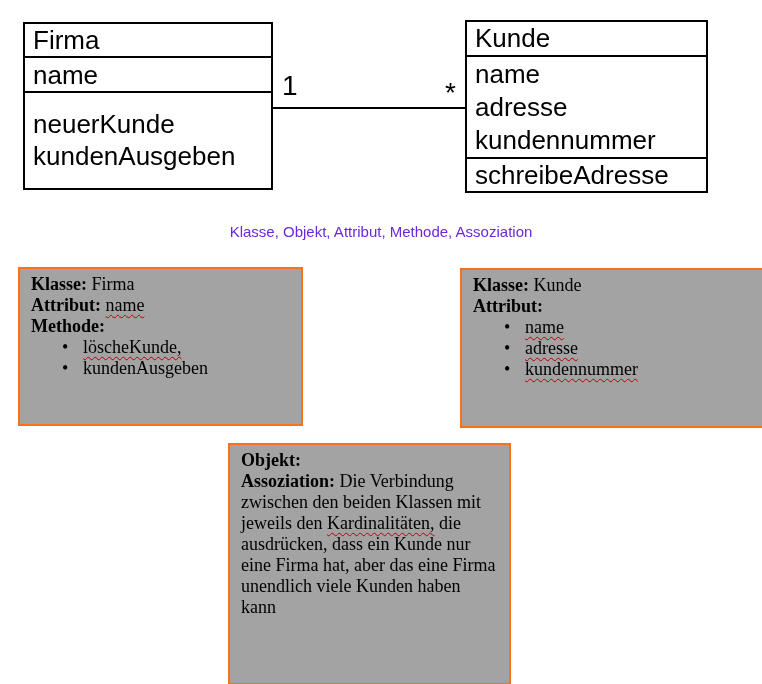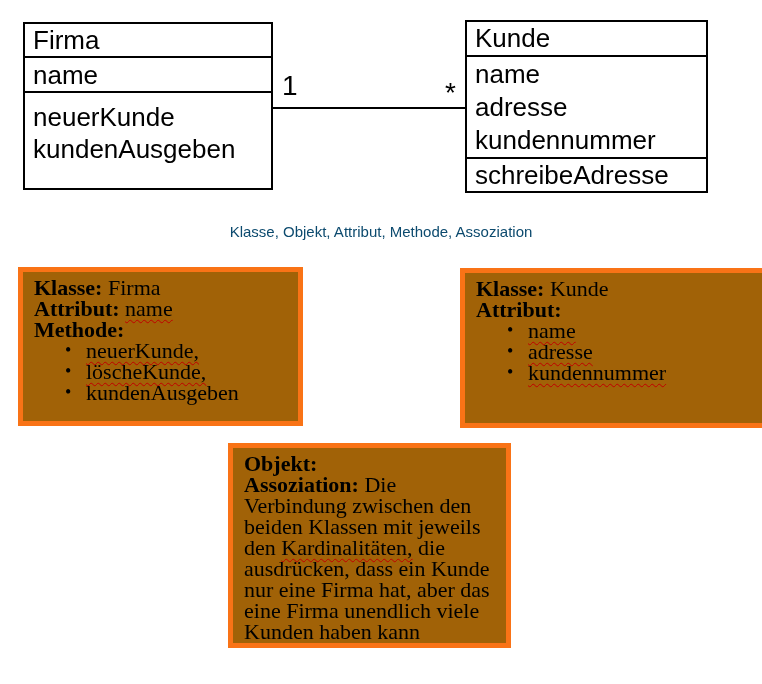--- a/index.html
+++ b/index.html
@@ -11,54 +11,54 @@
   
   .uml-class {
     position:absolute; background:#fff; border:2px solid #000;
     font-size:26px; color:#000; box-sizing:border-box;
   }
   .uml-compartment { padding:0 8px; box-sizing:border-box; overflow:hidden; }
   .uml-compartment + .uml-compartment { border-top:2px solid #000; }
   #class-firma { left:23px; top:22px; width:250px; height:168px; }
   #class-firma .uml-title   { height:32px; line-height:32px; }
   #class-firma .uml-attrs   { height:35px; line-height:34px; }
-  #class-firma .uml-methods { padding-top:8px; }
+  #class-firma .uml-methods { padding-top:15px; }
   #class-firma .uml-methods .uml-row { height:32px; line-height:32px; }
   #class-kunde { left:465px; top:20px; width:243px; height:173px; }
   #class-kunde .uml-title   { height:33px; line-height:33px; }
   #class-kunde .uml-attrs   { padding-top:1px; }
   #class-kunde .uml-attrs .uml-row { height:33px; line-height:33px; }
   #class-kunde .uml-methods { height:34px; line-height:33px; }
 
   
   #assoc-line {
     position:absolute; left:273px; top:107px; width:192px; height:2px;
     background:#000;
   }
   .mult { position:absolute; font-size:28px; line-height:30px; }
   #mult-one  { left:282px; top:71px; }
   #mult-many { left:445px; top:78px; }
 
   
   #caption {
     position:absolute; left:0; top:223px; width:762px; text-align:center;
-    font-size:15px; line-height:18px; color:#0c4a6e;
+    font-size:15px; line-height:18px; color:#6d28d9;
   }
 
   
   .note {
-    position:absolute; border:5px solid #f97316; background:#a16207;
-    font-family:"Liberation Serif", serif; font-size:22px; line-height:21px;
+    position:absolute; border:2px solid #f97316; background:#a3a3a3;
+    font-family:"Liberation Serif", serif; font-size:18px; line-height:21px;
     padding:5px 11px; box-sizing:border-box; color:#000;
   }
   .note p { margin:0; }
   .note b { font-weight:bold; }
   #note-firma { left:18px;  top:267px; width:285px; height:159px; }
   #note-kunde { left:460px; top:268px; width:320px; height:160px; }
-  #note-assoz { left:228px; top:443px; width:283px; height:205px; }
+  #note-assoz { left:228px; top:443px; width:283px; height:242px; }
 
   .note ul { margin:0; padding:0; list-style:none; }
   .note li { position:relative; margin-left:31px; padding-left:21px; }
   .note li::before {
     content:"\2022"; position:absolute; left:0; top:0; font-size:18px;
   }
 
   
   .sp {
     text-decoration-line:underline;
@@ -98,21 +98,20 @@
     </div>
 </div>
 
 <div id="caption">Klasse, Objekt, Attribut, Methode, Assoziation</div>
 
 <div class="note" id="note-firma">
   <p><b>Klasse:</b> <span>Firma</span></p>
   <p><b>Attribut:</b> <span class="sp">name</span></p>
   <p><b>Methode:</b></p>
   <ul>
-      <li class="sp">neuerKunde,</li>
       <li class="sp">löscheKunde,</li>
       <li>kundenAusgeben</li>
     </ul>
 </div>
 
 <div class="note" id="note-kunde">
   <p><b>Klasse:</b> <span>Kunde</span></p>
   <p><b>Attribut:</b></p>
   <ul>
       <li class="sp">name</li>

